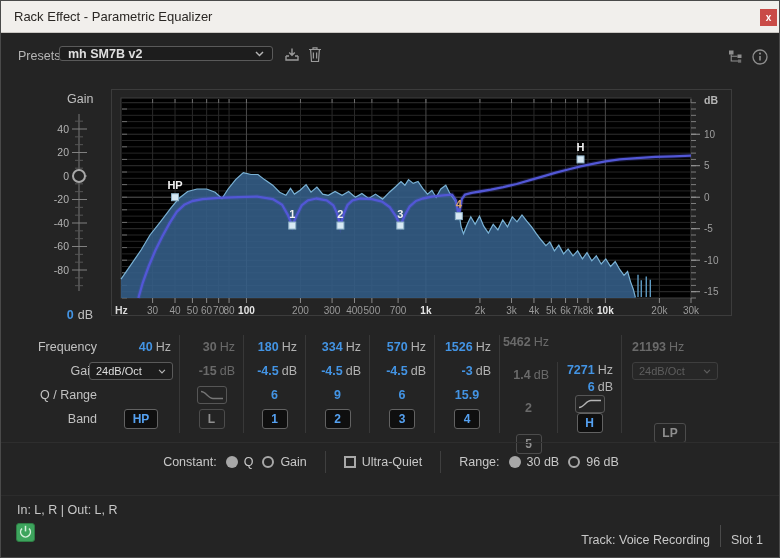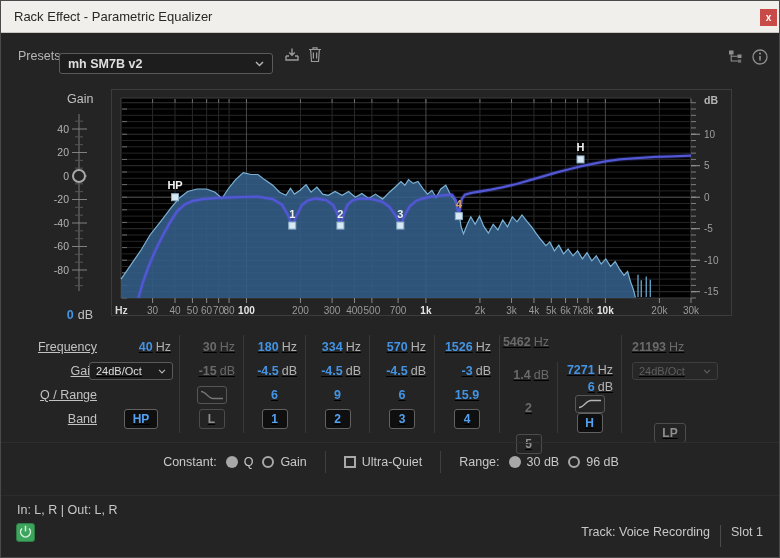--- a/index.html
+++ b/index.html
@@ -12,36 +12,36 @@
   }
   
   .titlebar{position:absolute;left:0;top:0;width:100%;height:32px;background:#f1efec;border-bottom:1px solid #c9c6c2;}
   .title{position:absolute;left:13px;top:0;line-height:31px;font-size:13px;color:#2a2724;}
   .close{position:absolute;right:2px;top:8px;width:17px;height:17px;background:#c94b47;color:#fff;
     border:none;font-size:10px;font-weight:700;line-height:16px;text-align:center;cursor:pointer;font-family:inherit;}
   
   .plabel{position:absolute;left:17px;top:45px;line-height:21px;font-size:12.5px;color:#b5b5b5;}
   .dropdown{background:#1d1d1d;border:1px solid #5a5a5a;border-radius:3px;color:#dedede;
     display:flex;align-items:center;justify-content:space-between;padding:0 8px;}
-  .presets-dd{position:absolute;left:58px;top:45px;width:214px;height:21px;font-size:12.5px;font-weight:700;cursor:pointer;margin-top:7px;}
+  .presets-dd{position:absolute;left:58px;top:45px;width:214px;height:15px;font-size:12.5px;font-weight:700;cursor:pointer;}
   .iconbtn{position:absolute;background:transparent;border:none;padding:0;cursor:pointer;line-height:0;}
   
   .gain-label{position:absolute;left:66px;top:91px;font-size:12.5px;color:#c0c0c0;}
   #gain-svg{position:absolute;left:12px;top:103px;}
   .gain-readout{position:absolute;left:38px;top:307px;width:54px;text-align:right;font-size:12.5px;}
   .gain-readout .gval{color:#4394e4;font-weight:700;}
   .gain-readout .gunit{color:#c0c0c0;margin-left:4px;}
   
   .graph-panel{position:absolute;left:110px;top:88px;width:621px;height:227px;border:1px solid #3c3c3c;background:#242424;}
   #eq-svg{display:block;font-family:"Liberation Sans",sans-serif;}
   
   .params{position:absolute;left:0;top:334px;width:780px;height:98px;display:flex;font-size:12.5px;}
   .pcol{display:flex;flex-direction:column;}
   .pcol.sep{border-left:1px solid #383838;}
-  .cell{height:24px;display:flex;align-items:center;text-decoration:underline;}
+  .cell{height:24px;display:flex;align-items:center;}
   .labels-col{width:102px;}
   .labels-col .cell{justify-content:flex-end;padding-right:6px;color:#c2c2c2;}
   .col-hp{width:76px;} .col-l{width:64px;} .col-b1{width:62px;} .col-b2{width:64px;}
   .col-b3{width:65px;} .col-b4{width:65px;} .col-b5{width:58px;gap:19px;} .col-h{width:64px;margin-top:27px;} .col-lp{width:110px;}
   .cell.val{justify-content:flex-end;padding-right:8px;}
   .cell.qv,.cell.bd{justify-content:center;}
   .num{color:#4394e4;font-weight:700;}
   .unit{color:#b3b3b3;margin-left:3px;}
   .off .num,.off .unit{color:#6a6a6a;}
   .bandbtn{min-width:26px;height:20px;border-radius:3px;border:1px solid #626262;background:#0f0f0f;
@@ -61,21 +61,21 @@
   .radio{width:12px;height:12px;border-radius:50%;display:inline-block;cursor:pointer;}
   .radio.sel{background:#a8a8a8;}
   .radio.unsel{border:2px solid #a8a8a8;background:transparent;}
   .checkbox{width:12px;height:12px;border:2px solid #a8a8a8;background:transparent;display:inline-block;cursor:pointer;}
   .vdiv{width:1px;height:22px;background:#3f3f3f;margin:0 9px;}
   .optpair{display:flex;align-items:center;gap:6px;}
   
   .io-label{position:absolute;left:16px;top:502px;font-size:12.5px;color:#c8c8c8;}
   .power-btn{position:absolute;left:15px;top:522px;width:19px;height:19px;background:#3da45d;
     border:1px solid #2e7d44;border-radius:3px;cursor:pointer;padding:0;line-height:0;}
-  .track-group{position:absolute;right:16px;top:524px;display:flex;align-items:flex-start;font-size:12.5px;color:#c8c8c8;}
+  .track-group{position:absolute;right:16px;top:524px;display:flex;align-items:flex-end;font-size:12.5px;color:#c8c8c8;}
   .track-div{width:1px;height:22px;background:#4a4a4a;margin:0 10px;}
 </style>
 </head>
 <body>
 
 <div class="window">
 
   <div class="titlebar">
     <span class="title">Rack Effect - Parametric Equalizer</span>
     <button class="close">x</button>

